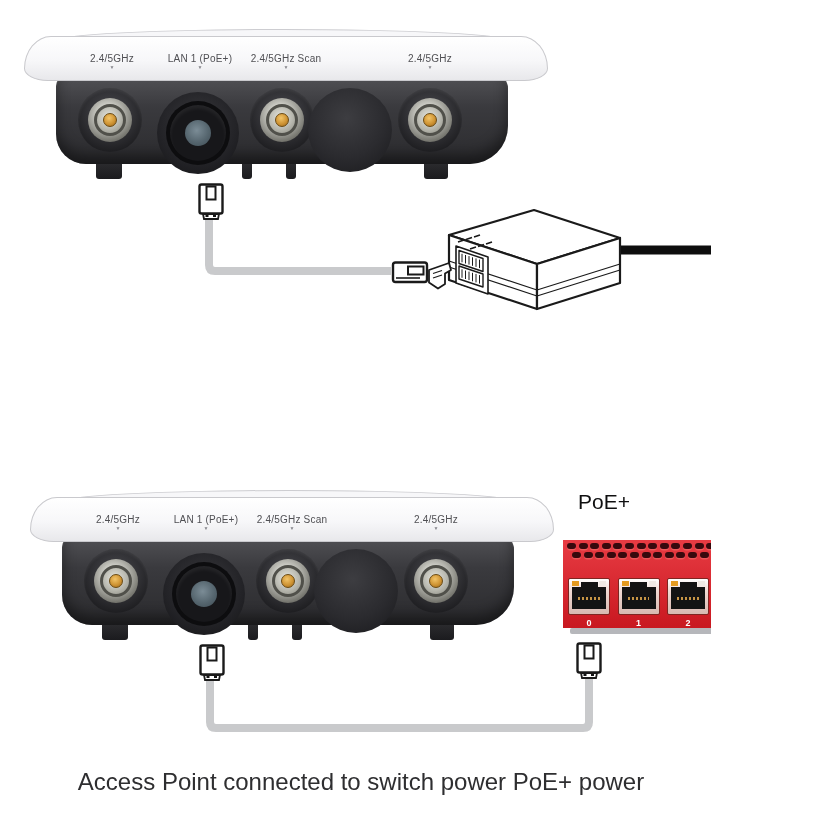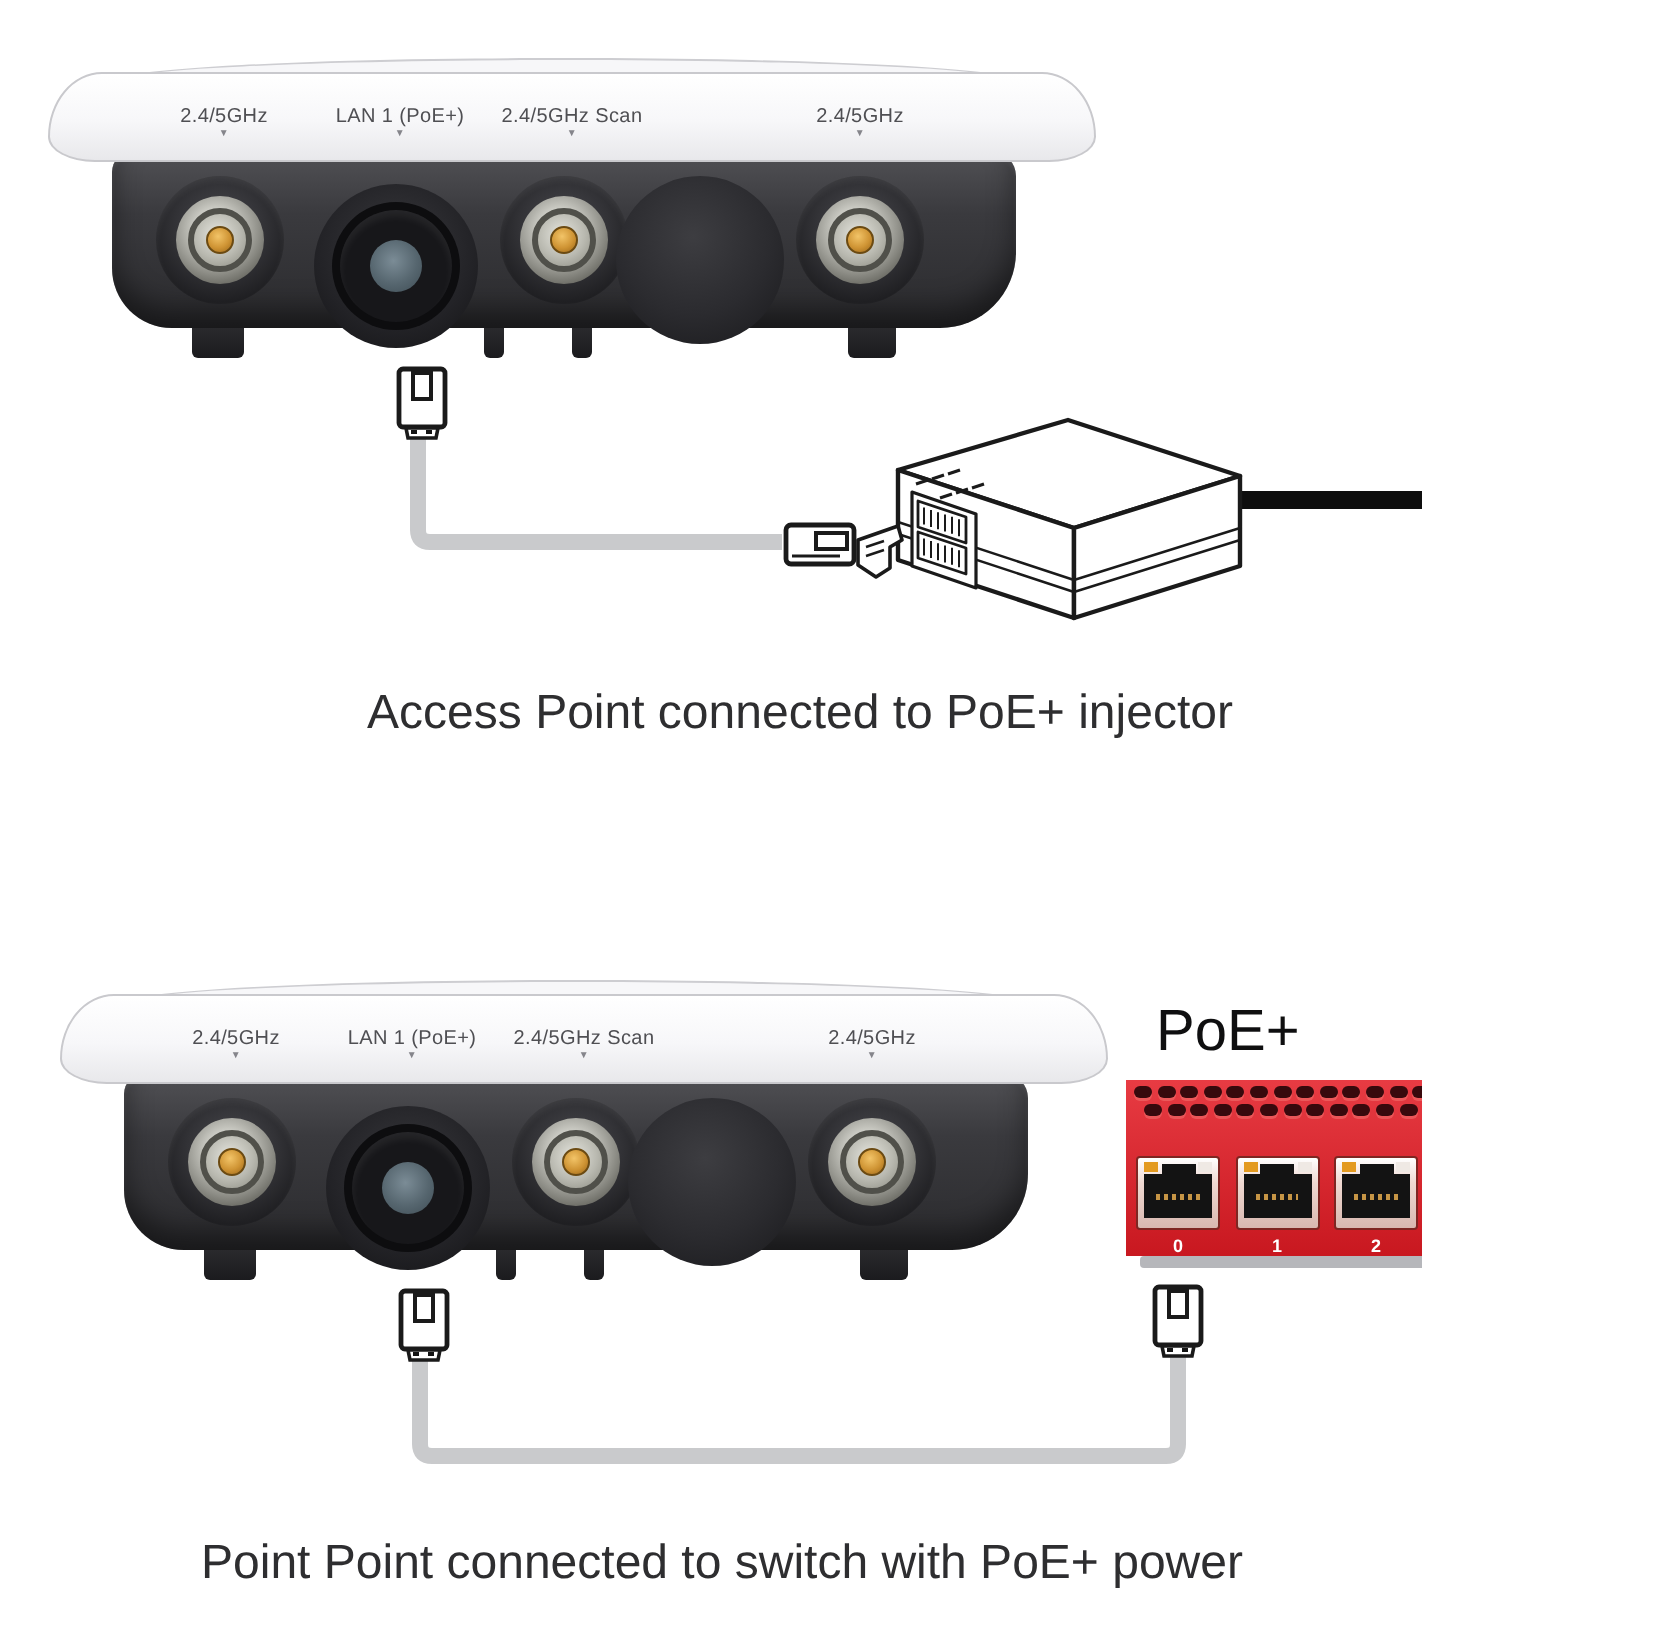--- a/index.html
+++ b/index.html
@@ -40,21 +40,21 @@
   .gland-cap{width:26px;height:26px;
             background:radial-gradient(circle at 45% 40%,#7b8c96 0%,#56666f 55%,#3e4c54 100%);}
   .bump.blank{width:84px;height:84px;top:56px;left:298px;
             background:radial-gradient(circle at 46% 36%,#3d3d41 0%,#2b2b2f 55%,#1d1d20 90%);}
   .ap-tab{position:absolute;top:130px;height:17px;background:linear-gradient(180deg,#2c2c2f,#1b1b1e);
             border-radius:0 0 3px 3px;z-index:0;}
 
   
   .caption{position:absolute;transform:translateX(-50%);white-space:nowrap;font-size:24px;
            color:#2e2e30;z-index:3;}
-  .poe-label{position:absolute;left:578px;top:500px;font-size:29px;color:#0f0f10;z-index:3;}
+  .poe-label{position:absolute;left:578px;top:490px;font-size:21px;color:#0f0f10;z-index:3;}
 
   
   .switch{position:absolute;left:563px;top:540px;width:200px;height:88px;overflow:hidden;z-index:2;
           background:linear-gradient(180deg,rgba(255,255,255,.14),rgba(0,0,0,.12)),var(--switch-red,#e41b24);}
   .vent-row{position:absolute;left:4px;top:3px;display:flex;gap:2.6px;}
   .vent-row.r2{top:11.5px;left:9px;}
   .vent{width:9px;height:6.2px;border-radius:3px;background:#38090d;flex:0 0 auto;
         box-shadow:0 1.5px 0 rgba(255,160,150,.32);}
   .ports{position:absolute;left:5px;top:38px;display:flex;gap:7.5px;}
   .eport{position:relative;width:40px;height:35px;border:1px solid #7e2622;border-radius:2px;
@@ -167,21 +167,20 @@
         <div class="ant-pin"></div>
       </div>
     <div class="bump blank"></div>
     <div class="bump ant" style="left:388px">
         <div class="ant-ring"></div>
         <div class="ant-inner"></div>
         <div class="ant-pin"></div>
       </div>
   </div>
 
-  <div class="caption" style="left:400px;top:343px">Access Point connected to PoE+ injector</div>
 
   <div class="ap" style="left:16px;top:493px">
     <div class="ap-rim"></div>
     <div class="ap-panel"></div>
     <div class="ap-label" style="left:102px"><span>2.4/5GHz</span><span class="arw">▼</span></div>
     <div class="ap-label" style="left:190px"><span>LAN 1 (PoE+)</span><span class="arw">▼</span></div>
     <div class="ap-label" style="left:276px"><span>2.4/5GHz Scan</span><span class="arw">▼</span></div>
     <div class="ap-label" style="left:420px"><span>2.4/5GHz</span><span class="arw">▼</span></div>
     <div class="ap-body"></div>
     <div class="ap-tab" style="left:86px;width:26px"></div>
@@ -273,15 +272,15 @@
       <div class="eport">
         <i class="led l"></i>
           <i class="led r"></i>
         <div class="jack"></div>
         <span class="pnum">3</span>
       </div>
     </div>
   </div>
   <div class="switch-shadow"></div>
 
-  <div class="caption" style="left:361px;top:768px">Point Point connected to switch with PoE+ power</div>
+  <div class="caption" style="left:361px;top:768px">Access Point connected to switch power PoE+ power</div>
 
 </div>
 
 </body></html>

